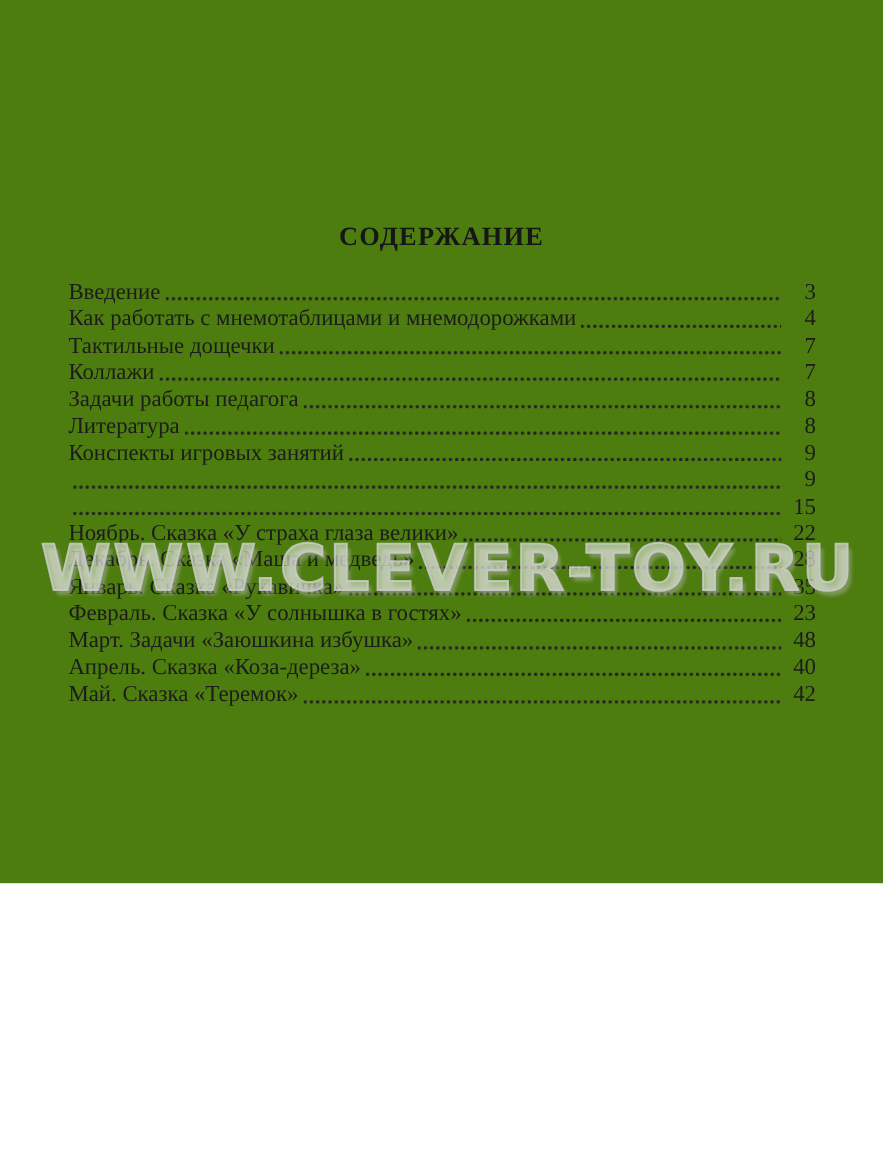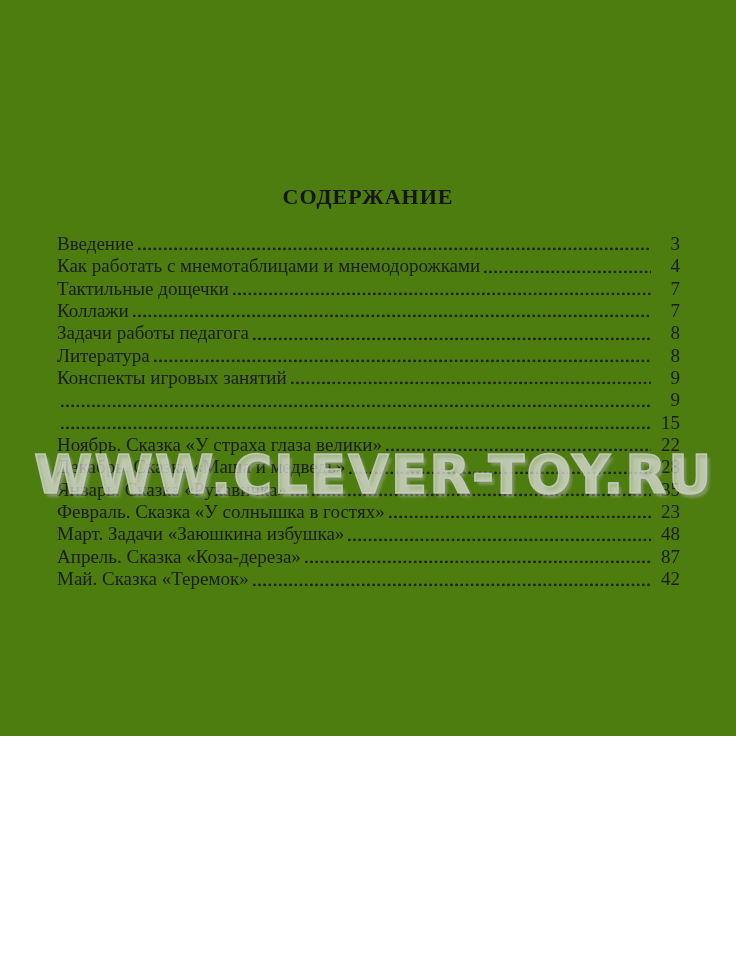--- a/index.html
+++ b/index.html
@@ -163,21 +163,21 @@
 
   <div class="toc-line">
     <span class="toc-label">Март. Задачи «Заюшкина избушка»</span>
     <span class="toc-dots"></span>
     <span class="toc-page">48</span>
   </div>
 
   <div class="toc-line">
     <span class="toc-label">Апрель. Сказка «Коза-дереза» </span>
     <span class="toc-dots"></span>
-    <span class="toc-page">87</span>
+    <span class="toc-page">40</span>
   </div>
 
   <div class="toc-line">
     <span class="toc-label">Май. Сказка «Теремок» </span>
     <span class="toc-dots"></span>
     <span class="toc-page">42</span>
   </div>
 </div>
 
   <div class="watermark">WWW.CLEVER-TOY.RU</div>

